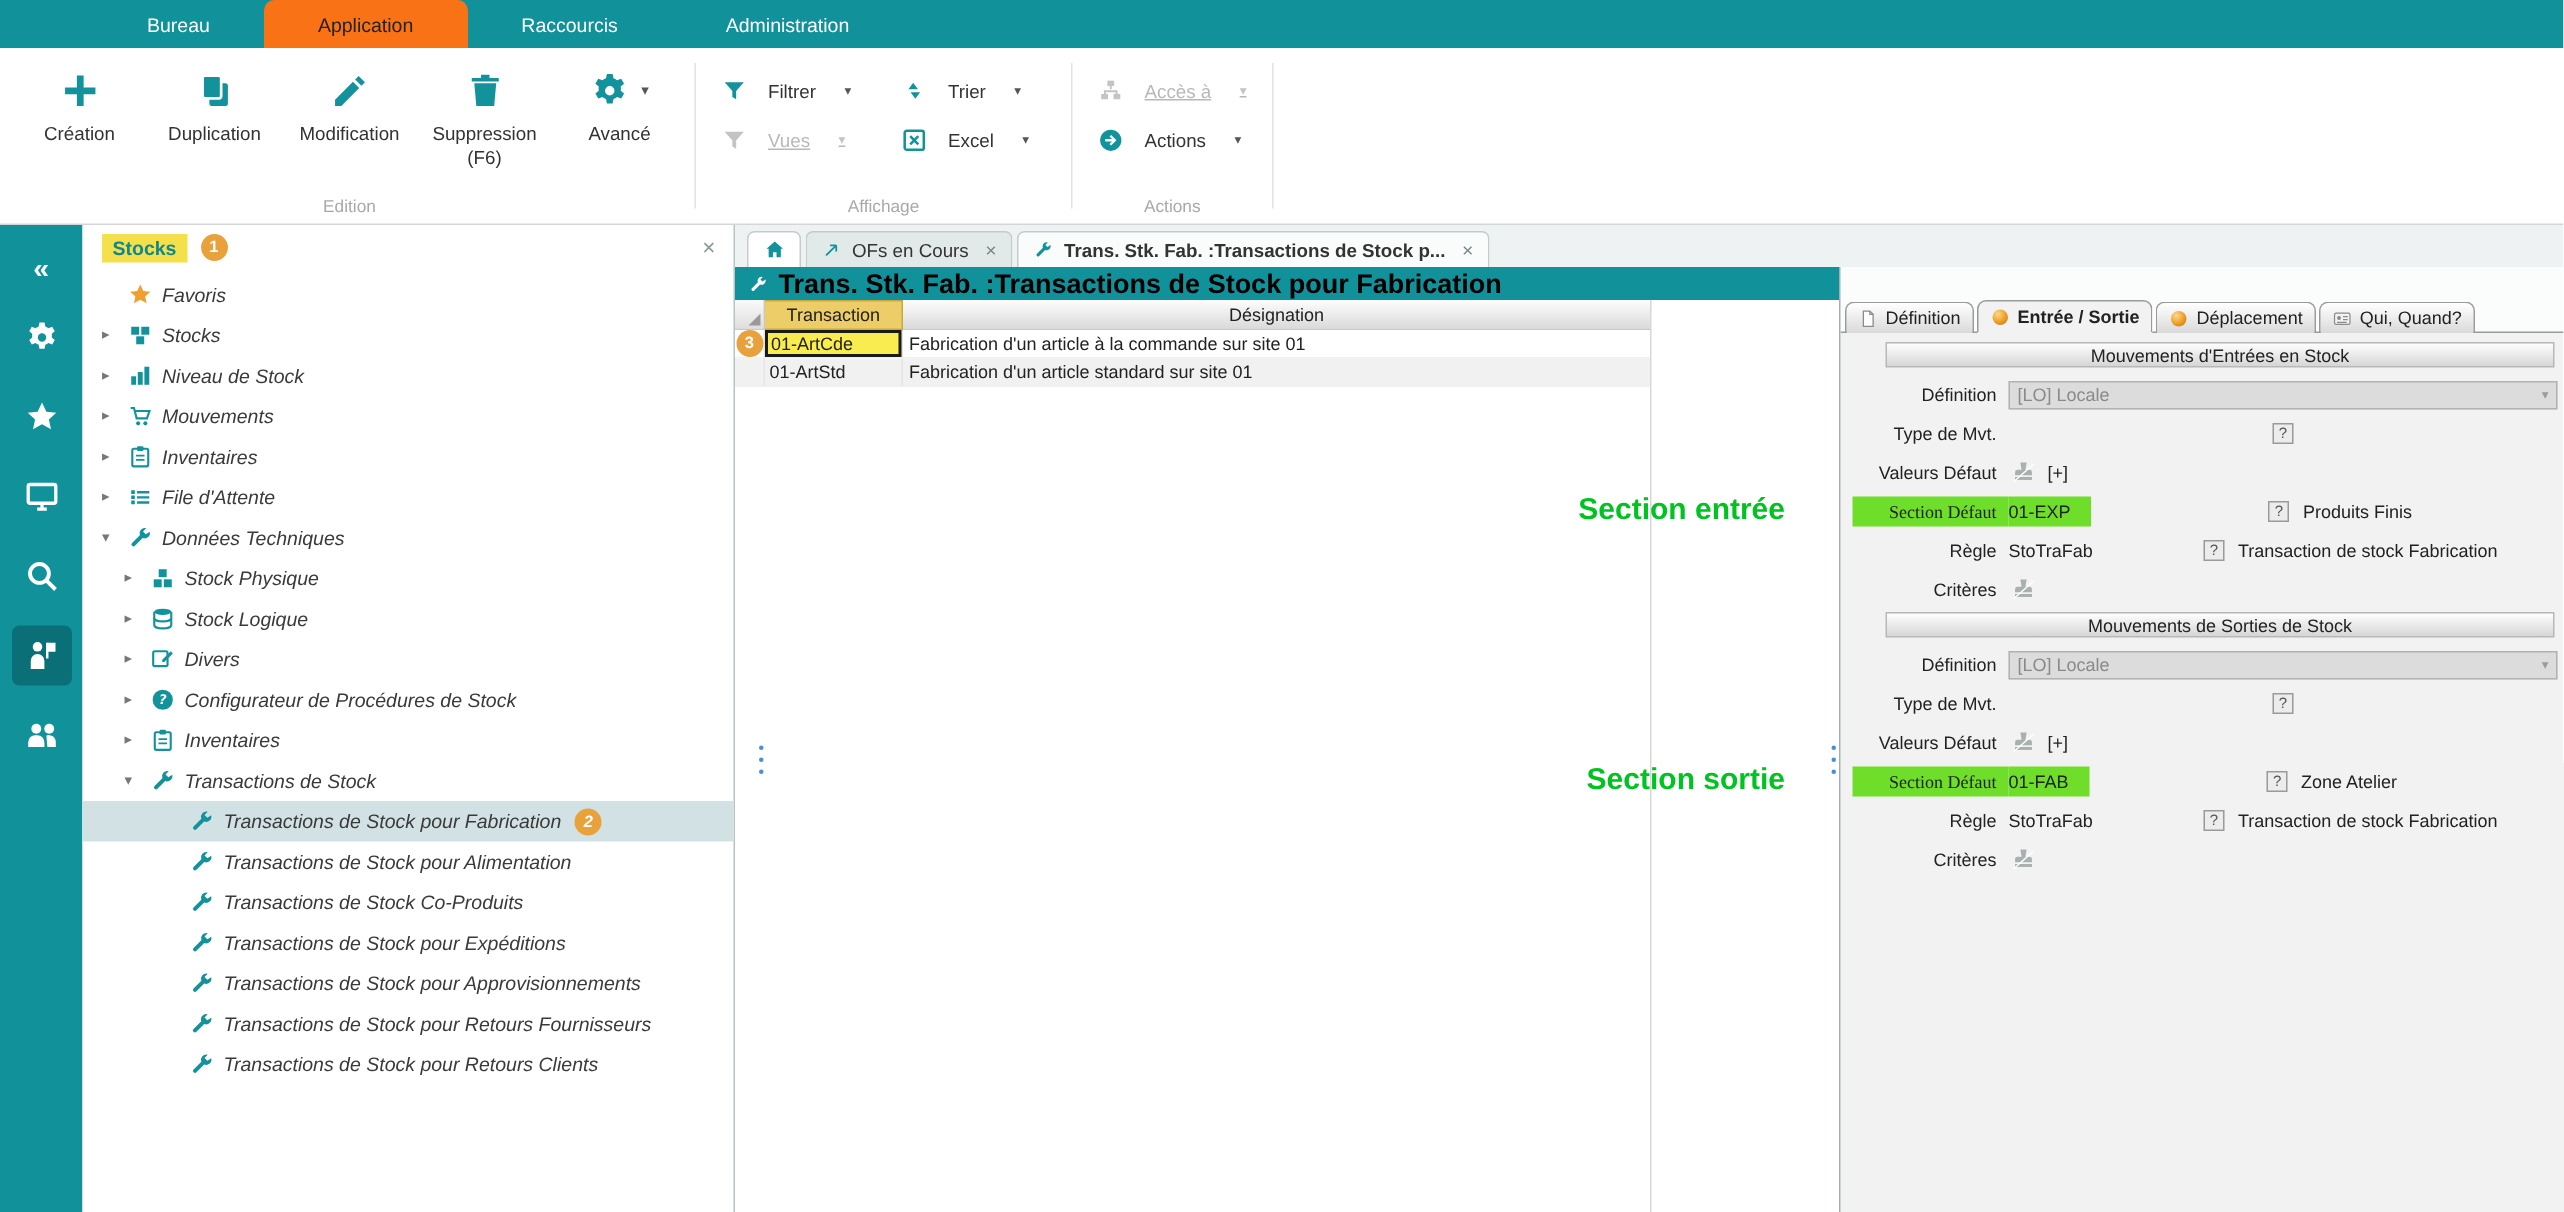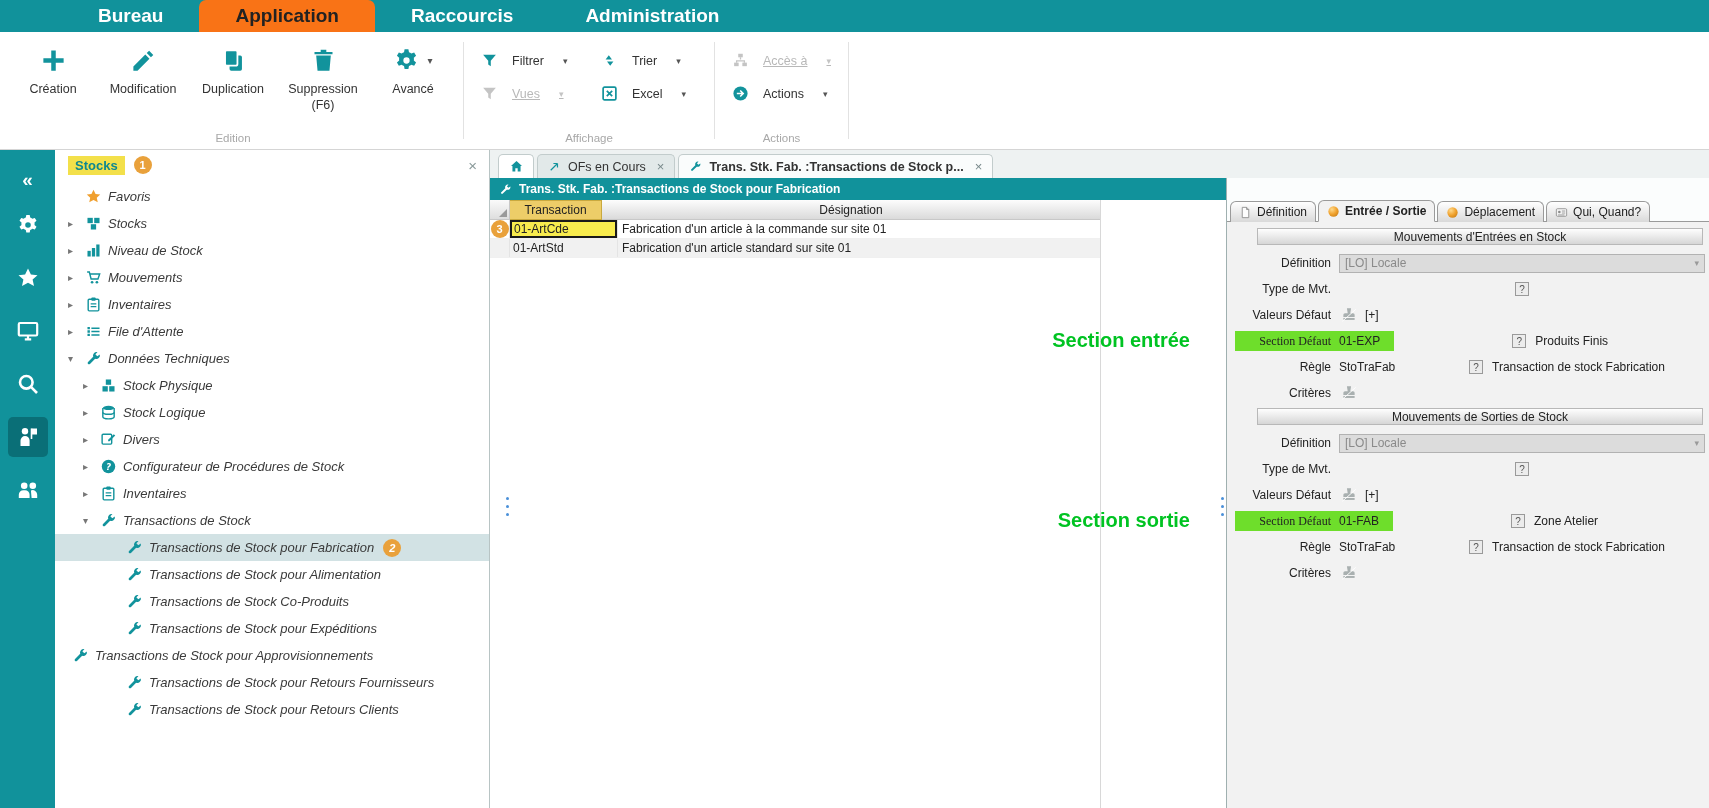--- a/index.html
+++ b/index.html
@@ -6,21 +6,21 @@
   html,body { margin:0; padding:0; }
   body {
     width:1709px; height:808px; overflow:hidden; position:relative;
     font-family:"Liberation Sans","DejaVu Sans",sans-serif; background:#fff; color:#222;
   }
   .icon { display:inline-flex; flex:none; }
   .icon svg { display:block; }
 
   
   .topbar { height:32px; background:#11929b; display:flex; align-items:stretch; padding-left:62px; }
-  .menuitem { color:#fff; font-weight:bold; font-size:19px; padding:0 36px; display:flex; align-items:center; cursor:pointer; white-space:nowrap; }
+  .menuitem { color:#fff; font-weight:normal; font-size:13px; padding:0 36px; display:flex; align-items:center; cursor:pointer; white-space:nowrap; }
   .menuitem.active { background:#f97316; color:#222; border-radius:7px 7px 0 0; }
 
   
   .ribbon { height:118px; background:#fff; border-bottom:1px solid #d5d5d5; display:flex; padding-left:6px; }
   .rgroup { display:flex; flex-direction:column; justify-content:space-between; padding:4px 2px 0; }
   .glabel { text-align:center; color:#a8a8a8; font-size:11.5px; padding:2px 0 5px; }
   .gsep { width:1px; background:#e2e2e2; margin:10px 3px; }
   .bigrow { display:flex; }
   .bigbtn { width:90px; display:flex; flex-direction:column; align-items:center; padding-top:8px; cursor:pointer; }
   .bigicon { height:32px; display:flex; align-items:center; color:#12939c; }
@@ -59,34 +59,34 @@
   .tabbar { height:28px; background:#eef2f2; display:flex; align-items:flex-end; padding-left:8px; gap:3px; }
   .hometab { width:36px; height:24px; background:#fff; border:1px solid #c2cccc; border-bottom:none; border-radius:5px 5px 0 0; display:flex; align-items:center; justify-content:center; color:#12939c; cursor:pointer; }
   .tab { height:24px; display:flex; align-items:center; gap:7px; padding:0 10px; border:1px solid #c2cccc; border-bottom:none; border-radius:5px 5px 0 0; background:#e2e9e9; font-size:12.5px; color:#333; cursor:pointer; white-space:nowrap; }
   .tab .icon { color:#12939c; }
   .tab.active { background:#fafcfc; font-weight:bold; }
   .tabclose { color:#78888a; font-size:13px; margin-left:4px; font-weight:normal; cursor:pointer; }
 
   .contentrow { flex:1; display:flex; min-height:0; }
   .tablearea { flex:1; display:flex; flex-direction:column; background:#fff; min-width:0; border-right:1px solid #9fb0b0; position:relative; }
   .tablearea::after { content:""; position:absolute; left:610px; top:22px; bottom:0; width:1px; background:#d8d8d8; }
-  .contentheader { height:22px; background:#11929b; color:#ffffff; display:flex; align-items:center; gap:7px; padding-left:9px; font-size:12px; font-weight:bold; }
+  .contentheader { height:22px; background:#11929b; color:#000000; display:flex; align-items:center; gap:7px; padding-left:9px; font-size:18px; font-weight:bold; }
   .contentheader .icon { color:#fff; }
 
   .grid { width:610px; font-size:12px; position:relative; z-index:1; }
   .gridhead { display:flex; height:20px; }
   .selcol { width:20px; background:linear-gradient(#fafafa,#dedede); border-right:1px solid #c8c8c8; border-bottom:1px solid #c8c8c8; position:relative; cursor:pointer; }
   .selcol::after { content:""; position:absolute; right:2px; bottom:2px; border-left:8px solid transparent; border-bottom:8px solid #9a9a9a; }
   .coltrans { width:92px; background:#edcd68; border:1px solid #c9a93f; border-left:none; display:flex; align-items:center; justify-content:center; color:#222; cursor:pointer; }
   .coldesig { flex:1; background:linear-gradient(#fdfdfd,#dadada); border-bottom:1px solid #c8c8c8; display:flex; align-items:center; justify-content:center; color:#222; cursor:pointer; }
   .gridrow { display:flex; height:19px; border-bottom:1px solid #f0f0f0; cursor:pointer; }
   .gridrow.alt { background:#f1f1f1; }
   .rsel { width:20px; border-right:1px solid #e4e4e4; display:flex; align-items:center; justify-content:center; position:relative; }
   .rowbadge { margin-left:0; position:relative; z-index:2; }
-  .rtrans { width:108px; display:flex; align-items:stretch; border-right:1px solid #e4e4e4; }
+  .rtrans { width:92px; display:flex; align-items:stretch; border-right:1px solid #e4e4e4; }
   .rtrans > span { display:flex; align-items:center; padding-left:3px; }
   .cellsel { background:#f8ec4e; border:2px solid #1a1a1a; width:100%; display:flex; align-items:center; padding-left:2px; }
   .rdesig { flex:1; display:flex; align-items:center; padding-left:4px; white-space:nowrap; overflow:hidden; }
 
   
   .detailpanel { width:482px; flex:none; background:#f2f2f2; display:flex; flex-direction:column; }
   .dspacer { height:22px; background:#fbfdfd; }
   .dtabs { height:22px; display:flex; align-items:flex-end; padding-left:3px; background:#fbfdfd; border-bottom:1px solid #9a9a9a; }
   .dtab { height:21px; display:flex; align-items:center; gap:5px; padding:0 8px; border:1px solid #9a9a9a; border-bottom:none; border-radius:6px 6px 0 0; background:linear-gradient(#ffffff,#d9d9d9); font-size:12px; color:#222; margin-right:2px; cursor:pointer; position:relative; margin-bottom:-1px; white-space:nowrap; }
   .dtab.active { background:#f2f2f2; font-weight:bold; z-index:2; height:22px; border-bottom:1px solid #f2f2f2; }
@@ -134,36 +134,36 @@
                 <path d="M10 3h4v7h7v4h-7v7h-4v-7H3v-4h7z"></path>
               </svg>
             </span>
           </div>
           <div class="biglabel">Création</div>
         </div>
         <div class="bigbtn">
           <div class="bigicon">
             <span class="icon " style="width:27px;height:27px">
               <svg viewBox="0 0 24 24" width="100%" height="100%" fill="currentColor">
-                <path d="M3 17.3L13.6 6.7l3.7 3.7L6.7 21H3v-3.7zM14.9 5.4l2.1-2.1 3.7 3.7-2.1 2.1z"></path>
-              </svg>
-            </span>
-          </div>
-          <div class="biglabel">Modification</div>
-        </div>
-        <div class="bigbtn">
-          <div class="bigicon">
-            <span class="icon " style="width:27px;height:27px">
-              <svg viewBox="0 0 24 24" width="100%" height="100%" fill="currentColor">
                 <rect x="8.5" y="7.5" width="11" height="13.5" rx="1.5"></rect>
                 <rect x="4.5" y="3" width="11" height="13.5" rx="1.5" stroke="#fff" stroke-width="1.6"></rect>
               </svg>
             </span>
           </div>
           <div class="biglabel">Duplication</div>
+        </div>
+        <div class="bigbtn">
+          <div class="bigicon">
+            <span class="icon " style="width:27px;height:27px">
+              <svg viewBox="0 0 24 24" width="100%" height="100%" fill="currentColor">
+                <path d="M3 17.3L13.6 6.7l3.7 3.7L6.7 21H3v-3.7zM14.9 5.4l2.1-2.1 3.7 3.7-2.1 2.1z"></path>
+              </svg>
+            </span>
+          </div>
+          <div class="biglabel">Modification</div>
         </div>
         <div class="bigbtn">
           <div class="bigicon">
             <span class="icon " style="width:27px;height:27px">
               <svg viewBox="0 0 24 24" width="100%" height="100%" fill="currentColor">
                 <path d="M5.5 7.5h13L17.3 21H6.7zM4 4.5h16v2H4zM9.5 2.5h5v2h-5z"></path>
               </svg>
             </span>
           </div>
           <div class="biglabel">Suppression (F6)</div>
@@ -481,21 +481,21 @@
         </div>
         <div class="treeitem" style="padding-left:54px">
           <span class="chev"></span>
           <span class="icon tealic" style="width:17px;height:17px">
             <svg viewBox="0 0 24 24" width="100%" height="100%" fill="currentColor">
               <path d="M20.9 6.3a5 5 0 01-6.6 6L7 19.6a1.9 1.9 0 11-2.7-2.7l7.3-7.3a5 5 0 016-6.6l-3 3 2.7 2.7z"></path>
             </svg>
           </span>
           <span class="treelabel">Transactions de Stock pour Expéditions</span>
         </div>
-        <div class="treeitem" style="">
+        <div class="treeitem" style="padding-left:54px">
           <span class="chev"></span>
           <span class="icon tealic" style="width:17px;height:17px">
             <svg viewBox="0 0 24 24" width="100%" height="100%" fill="currentColor">
               <path d="M20.9 6.3a5 5 0 01-6.6 6L7 19.6a1.9 1.9 0 11-2.7-2.7l7.3-7.3a5 5 0 016-6.6l-3 3 2.7 2.7z"></path>
             </svg>
           </span>
           <span class="treelabel">Transactions de Stock pour Approvisionnements</span>
         </div>
         <div class="treeitem" style="padding-left:54px">
           <span class="chev"></span>

